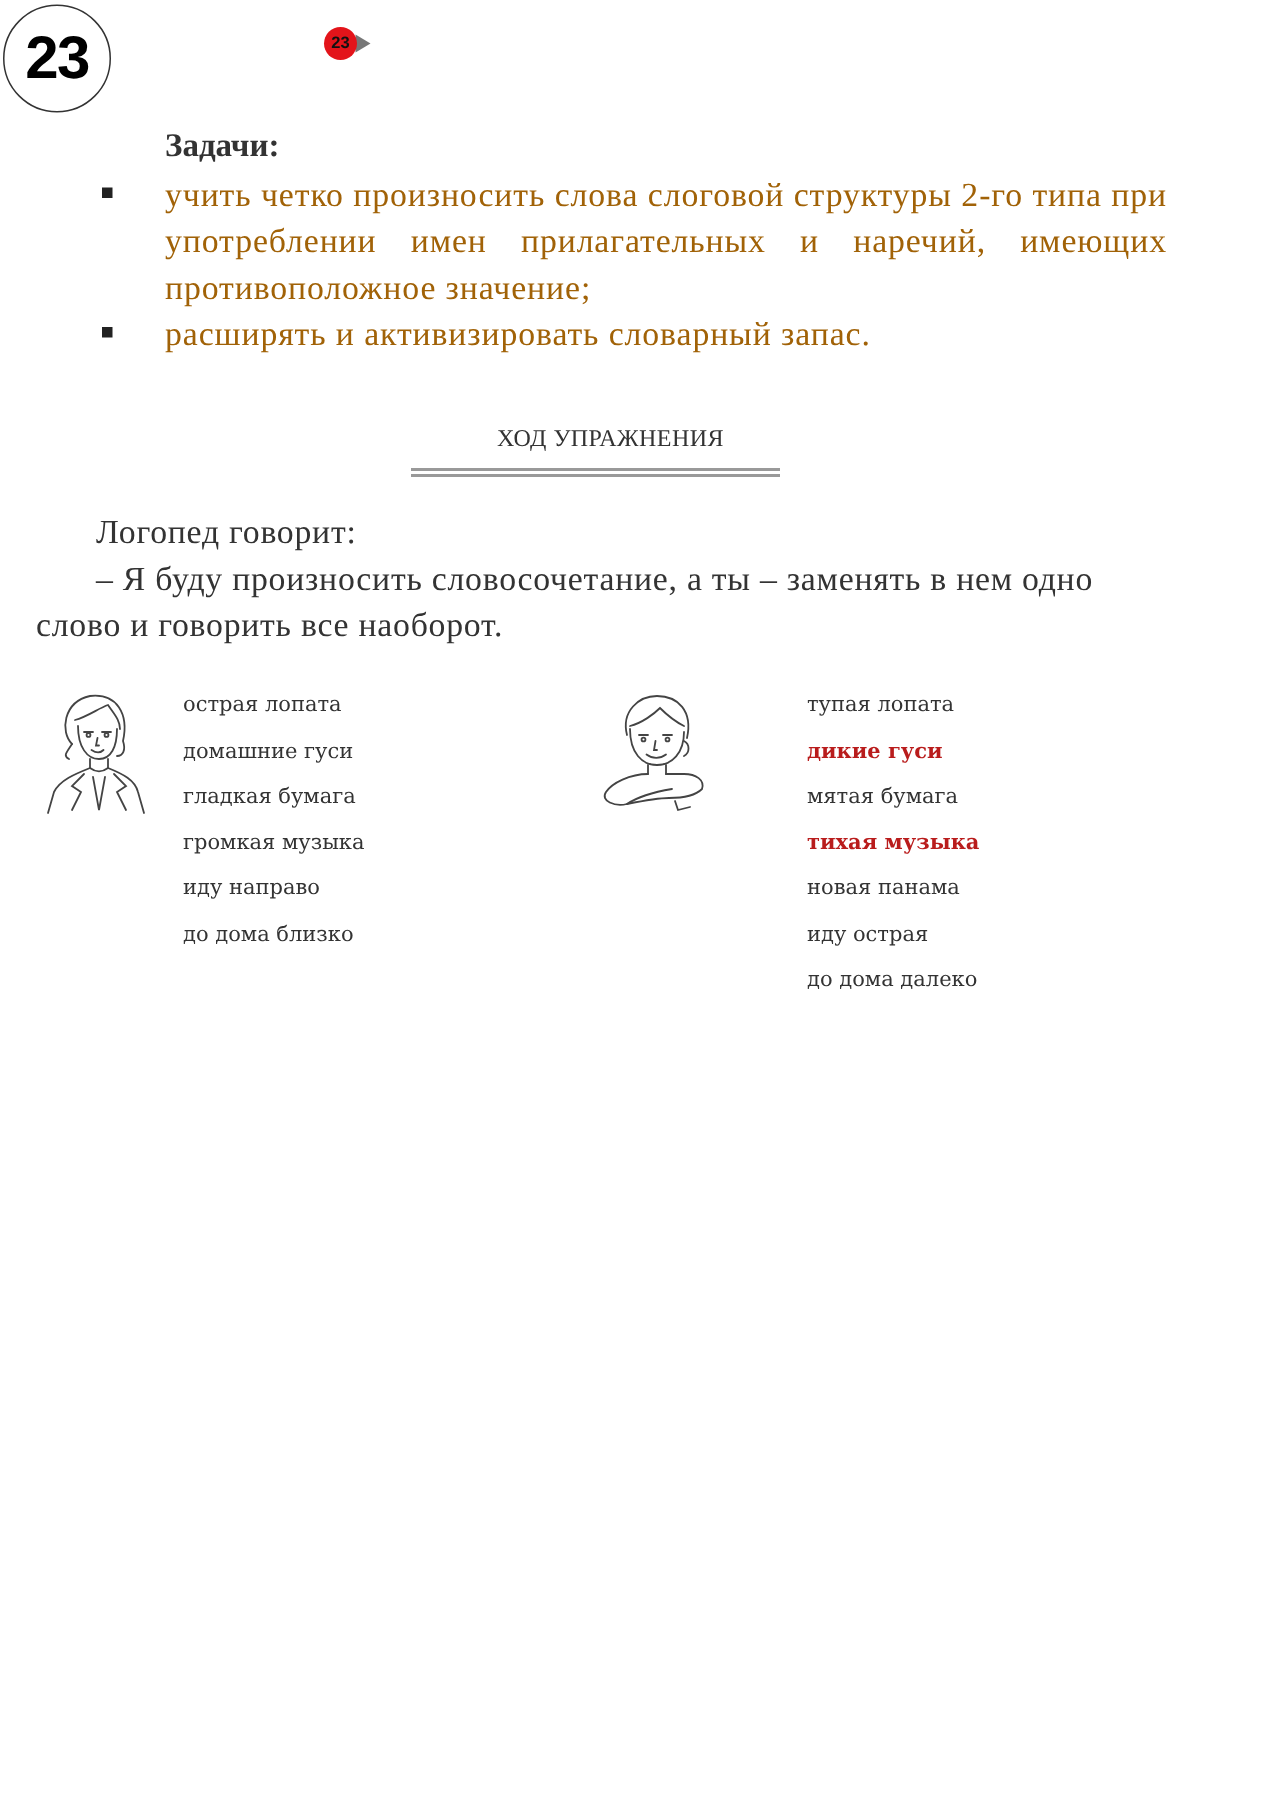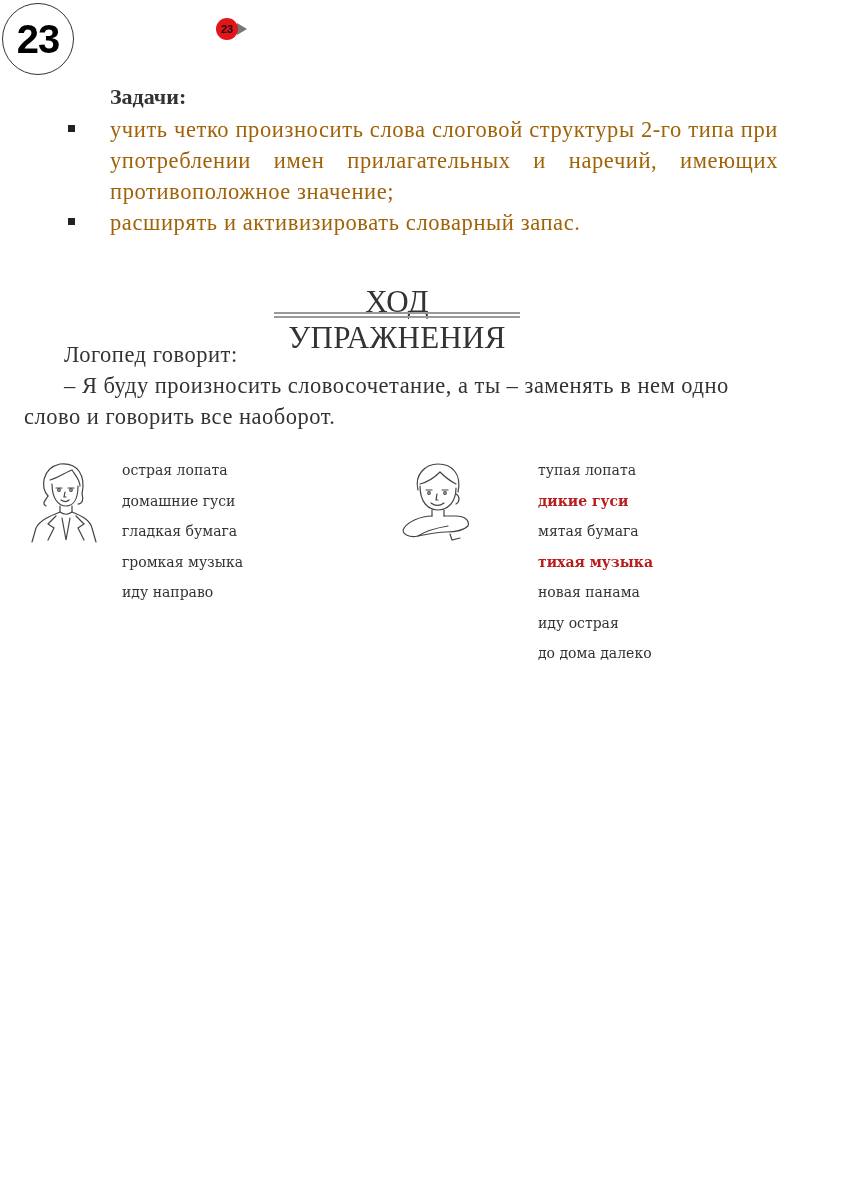--- a/index.html
+++ b/index.html
@@ -6,21 +6,21 @@
   body { width:849px; height:1200px; position:relative; overflow:hidden; color:#2e2e2e; font-family:"DejaVu Serif", serif; }
   .page-num { position:absolute; left:2px; top:3px; width:72px; height:72px; border:1.5px solid #333; border-radius:50%; box-sizing:border-box; display:flex; align-items:center; justify-content:center; font-family:"Liberation Sans", sans-serif; font-weight:bold; font-size:40px; color:#000; letter-spacing:-1px; }
   .title-row { position:absolute; left:216px; top:18px; display:flex; align-items:center; }
   .badge { width:22px; height:22px; border-radius:50%; background:#e3141a; color:#111; font-family:"Liberation Sans", sans-serif; font-weight:bold; font-size:11px; display:flex; align-items:center; justify-content:center; position:relative; }
   .badge-arrow { width:0; height:0; border-top:6px solid transparent; border-bottom:6px solid transparent; border-left:10px solid #777; margin-left:-1px; margin-right:20px; }
   .title { font-family:"Liberation Serif", serif; font-weight:bold; font-size:27px; color:#222; letter-spacing:0.5px; }
   .tasks-label { position:absolute; left:110px; top:84px; font-family:"Liberation Serif", serif; font-weight:bold; font-size:22px; color:#333; }
   .tasks { position:absolute; left:68px; top:114px; width:710px; }
   .task { position:relative; padding-left:42px; font-family:Liberation Serif, serif; font-size:22.5px; line-height:31px; color:#a16207; text-align:justify; letter-spacing:0.6px; }
   .bullet { position:absolute; left:0; top:11px; width:7px; height:7px; background:#222; }
-  .section-head { position:absolute; left:274px; top:284px; width:246px; text-align:center; font-family:"Liberation Serif", serif; font-size:31px; color:#333; letter-spacing:0.3px; }
+  .section-head { position:absolute; left:284px; top:284px; width:246px; text-align:center; font-family:"Liberation Serif", serif; font-size:16px; color:#333; letter-spacing:0.3px; }
   .section-rule { position:absolute; left:274px; top:312px; width:246px; height:2px; border-top:2px solid #999; border-bottom:2px solid #999; }
   .para { position:absolute; left:24px; width:750px; font-family:"Liberation Serif", serif; font-size:22.5px; line-height:31px; color:#333; letter-spacing:0.5px; }
   .p1 { top:339px; text-indent:40px; }
   .p2 { top:370px; text-indent:40px; }
   .avatar { position:absolute; }
   .col { position:absolute; top:455px; font-family:"DejaVu Serif", serif; font-size:14px; line-height:30.5px; color:#333; }
   .col-left { left:122px; }
   .col-right { left:494px;margin-left:44px; }
   .col div.bold { font-weight:bold; color:#b91c1c; }
 </style>
@@ -89,20 +89,21 @@
     <path d="M52 74 l2 6 l8-2"></path>
   </g>
 </svg>
 
 <div class="col col-left">
   <div>острая лопата</div>
   <div>домашние гуси</div>
   <div>гладкая бумага</div>
   <div>громкая музыка</div>
   <div>иду направо</div>
+  <div>до дома близко</div>
 </div>
 
 <div class="col col-right">
   <div>тупая лопата</div>
   <div class="bold">дикие гуси</div>
   <div>мятая бумага</div>
   <div class="bold">тихая музыка</div>
   <div>новая панама</div>
   <div>иду острая</div>
   <div>до дома далеко</div>

